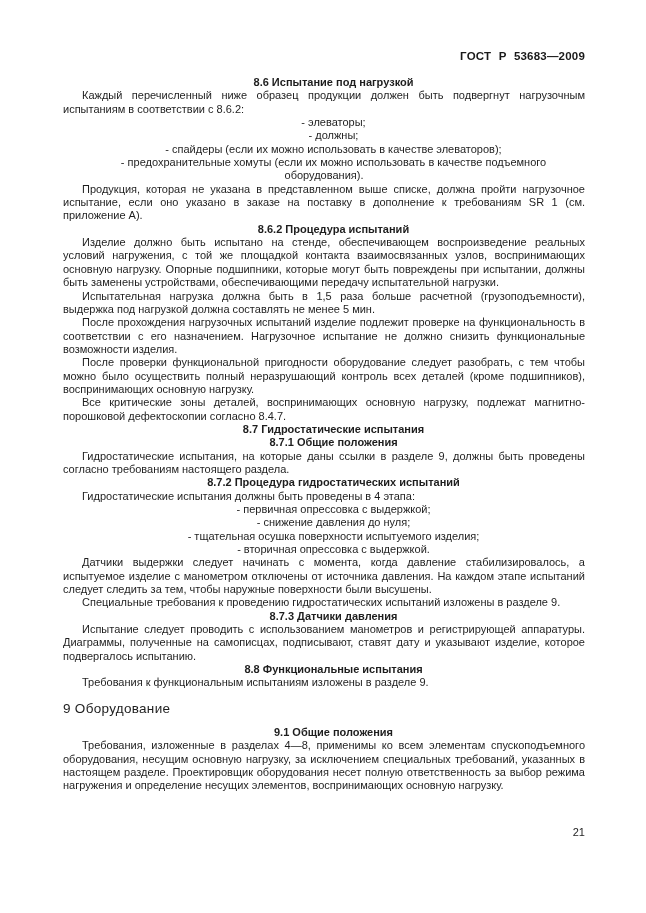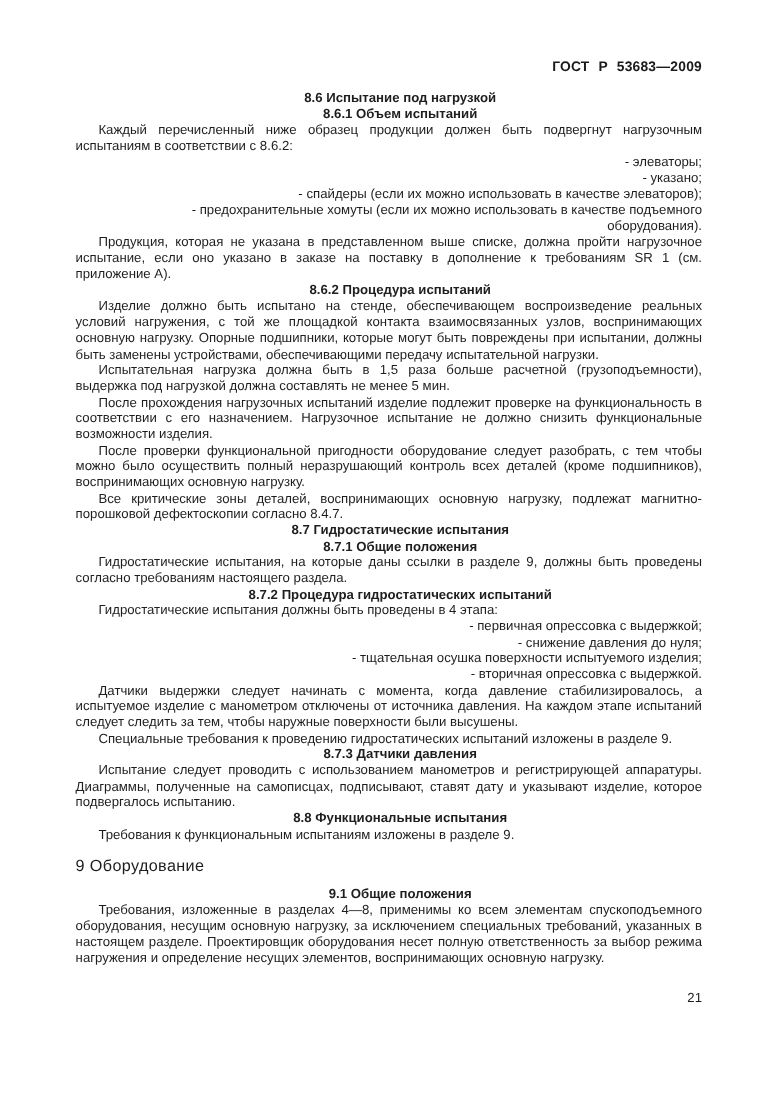--- a/index.html
+++ b/index.html
@@ -36,21 +36,21 @@
   }
   .content .block {
     margin: 0;
   }
   .content .p,
   .content .li {
     text-indent: 19px;
     text-align: justify;
   }
   .content .li {
-    text-align: right;
+    text-align: center;
   }
   .content .h3 {
     font-weight: 700;
     text-indent: 19px;
     text-align: center;
   }
   .content .h2 {
     font-weight: 400;
     font-size: 13.5px;
     line-height: 16px;
@@ -69,24 +69,23 @@
   }
 </style>
 </head>
 <body>
 
 <div class="page">
   <div class="doc-header">ГОСТ Р 53683—2009</div>
 
   <div class="content">
       <div class="block h3">8.6 Испытание под нагрузкой</div>
-      <div class="block h3">8.6.1 Объем испытаний</div>
       <div class="block p">Каждый перечисленный ниже образец продукции должен быть подвергнут нагрузочным испытаниям в соответствии с 8.6.2:</div>
       <div class="block li">- элеваторы;</div>
-      <div class="block li">- указано;</div>
+      <div class="block li">- должны;</div>
       <div class="block li">- спайдеры (если их можно использовать в качестве элеваторов);</div>
       <div class="block li">- предохранительные хомуты (если их можно использовать в качестве подъемного оборудования).</div>
       <div class="block p">Продукция, которая не указана в представленном выше списке, должна пройти нагрузочное испытание, если оно указано в заказе на поставку в дополнение к требованиям SR 1 (см. приложение А).</div>
       <div class="block h3">8.6.2 Процедура испытаний</div>
       <div class="block p">Изделие должно быть испытано на стенде, обеспечивающем воспроизведение реальных условий нагружения, с той же площадкой контакта взаимосвязанных узлов, воспринимающих основную нагрузку. Опорные подшипники, которые могут быть повреждены при испытании, должны быть заменены устройствами, обеспечивающими передачу испытательной нагрузки.</div>
       <div class="block p">Испытательная нагрузка должна быть в 1,5 раза больше расчетной (грузоподъемности), выдержка под нагрузкой должна составлять не менее 5 мин.</div>
       <div class="block p">После прохождения нагрузочных испытаний изделие подлежит проверке на функциональность в соответствии с его назначением. Нагрузочное испытание не должно снизить функциональные возможности изделия.</div>
       <div class="block p">После проверки функциональной пригодности оборудование следует разобрать, с тем чтобы можно было осуществить полный неразрушающий контроль всех деталей (кроме подшипников), воспринимающих основную нагрузку.</div>
       <div class="block p">Все критические зоны деталей, воспринимающих основную нагрузку, подлежат магнитно-порошковой дефектоскопии согласно 8.4.7.</div>
       <div class="block h3">8.7 Гидростатические испытания</div>

